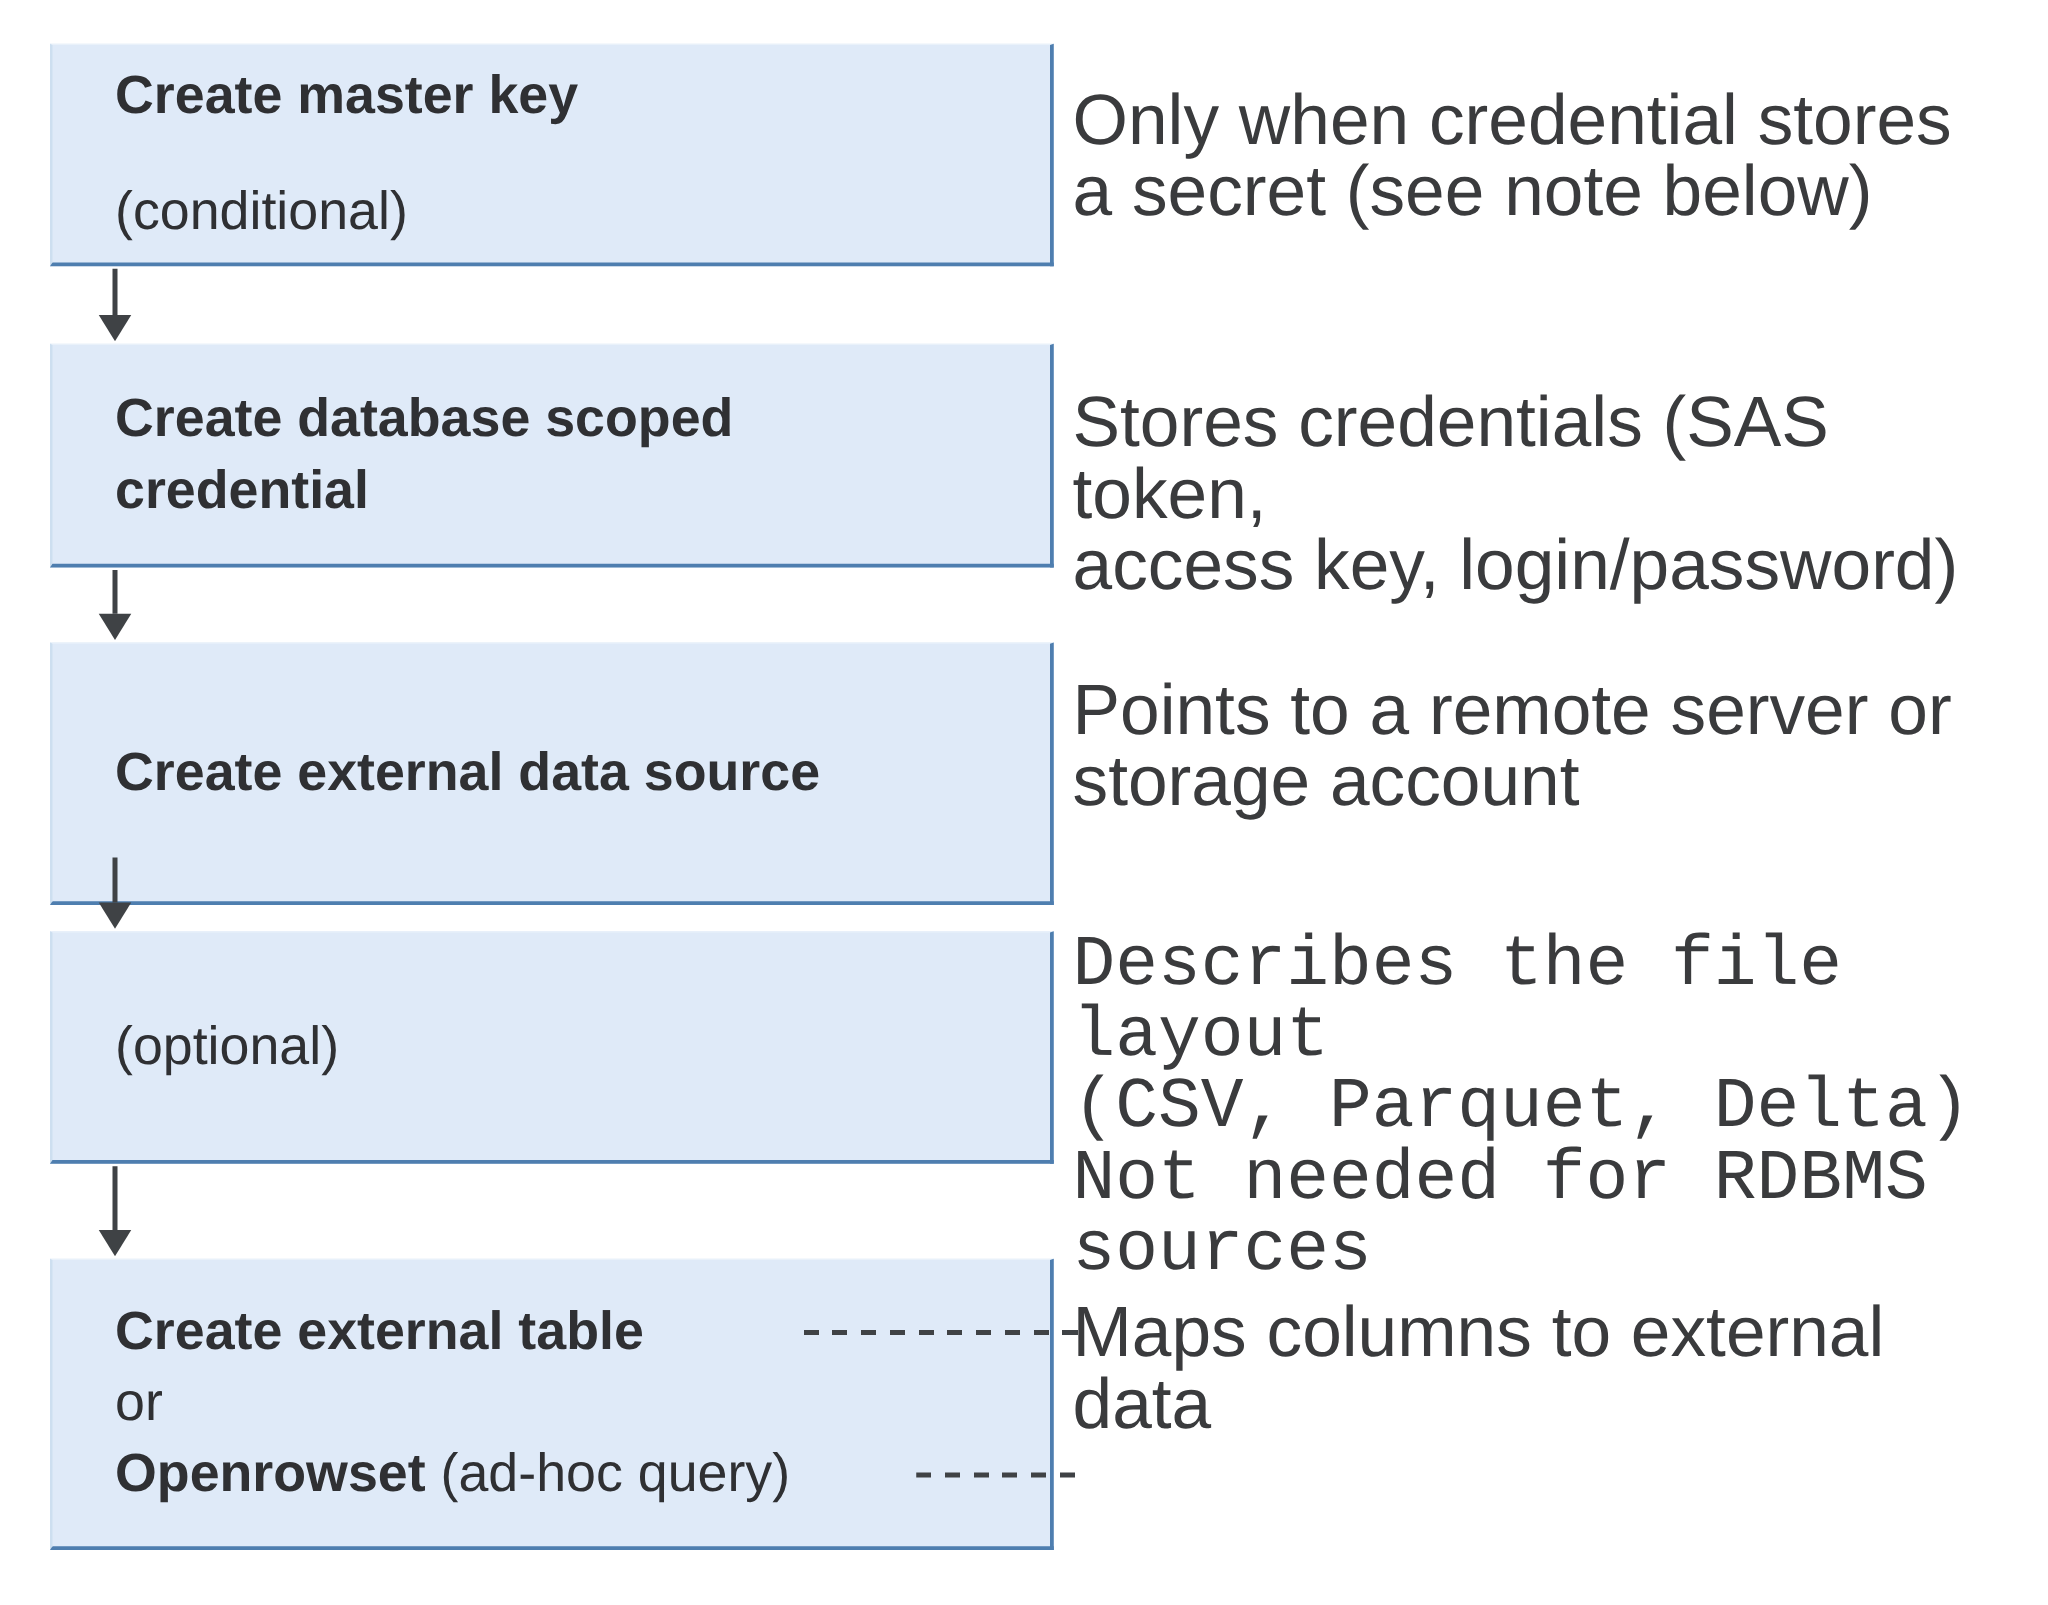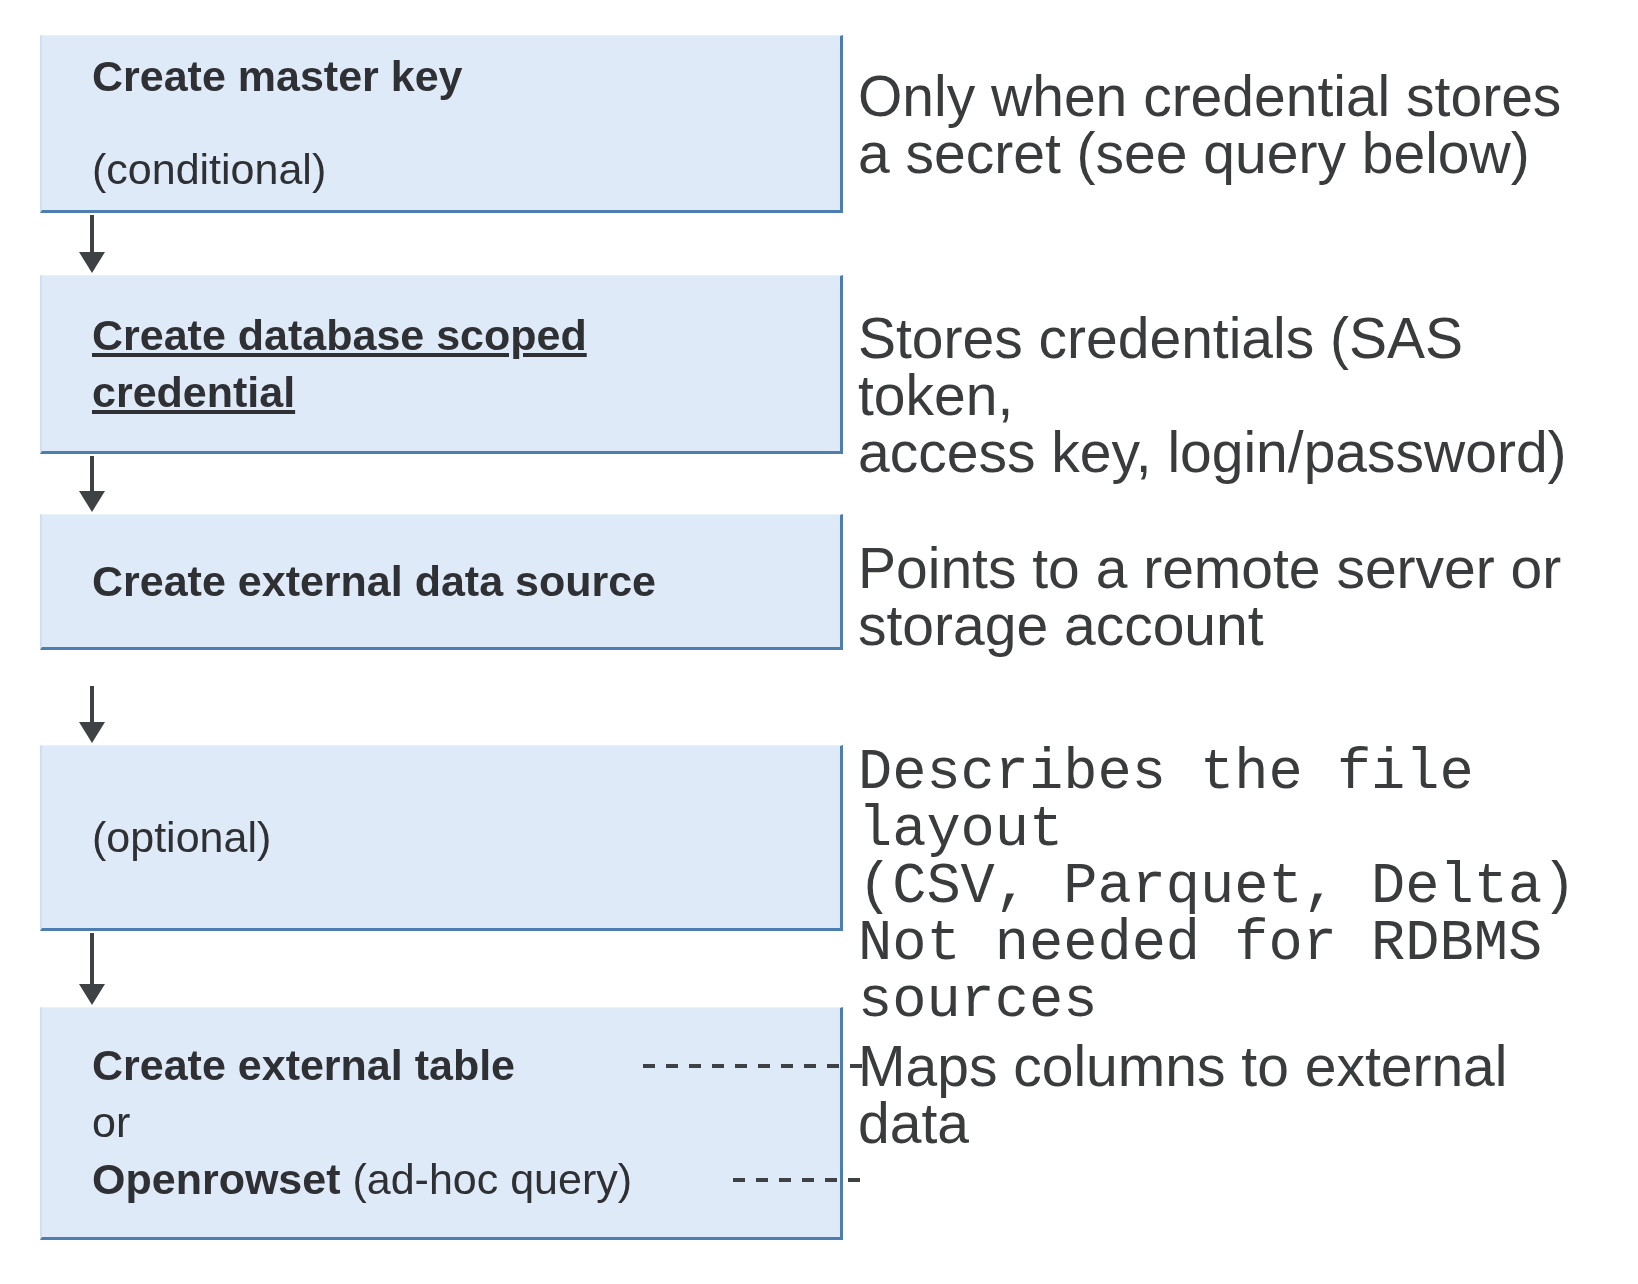--- a/index.html
+++ b/index.html
@@ -35,22 +35,22 @@
     width:0;height:0;flex:0 0 auto;
     border-left:13px solid transparent;border-right:13px solid transparent;
     border-top:21px solid var(--arrow);
   }
   .dash{
     position:absolute;height:4px;
     background:repeating-linear-gradient(90deg,var(--arrow) 0 12px,transparent 12px 23px);
   }
   
   #box-1{top:35px;height:178px;gap:36px;}
-  #box-2{top:275px;height:179px;text-decoration:underline;}
-  #box-3{top:514px;height:136px;}
+  #box-2{top:275px;height:179px;}
+  #box-3{top:514px;height:210px;}
   #box-4{top:745px;height:186px;}
   #box-5{top:1007px;height:233px;}
   #arrow-1{top:215px;height:58px;}
   #arrow-2{top:456px;height:56px;}
   #arrow-3{top:686px;height:57px;}
   #arrow-4{top:933px;height:72px;}
   #ann-1{top:68px;}
   #ann-2{top:310px;}
   #ann-3{top:540px;}
   #ann-4{top:745px;font-family:Liberation Mono, monospace;}
@@ -103,21 +103,21 @@
   <div class="arrow" id="arrow-4">
     <div class="shaft"></div>
     <div class="head"></div>
   </div>
 
   <div class="dash" id="dash-1"></div>
   <div class="dash" id="dash-2"></div>
 
   <div class="annotation" id="ann-1">
     <div>Only when credential stores</div>
-    <div>a secret (see query below)</div>
+    <div>a secret (see note below)</div>
   </div>
   <div class="annotation" id="ann-2">
     <div>Stores credentials (SAS token,</div>
     <div>access key, login/password)</div>
   </div>
   <div class="annotation" id="ann-3">
     <div>Points to a remote server or</div>
     <div>storage account</div>
   </div>
   <div class="annotation" id="ann-4">

